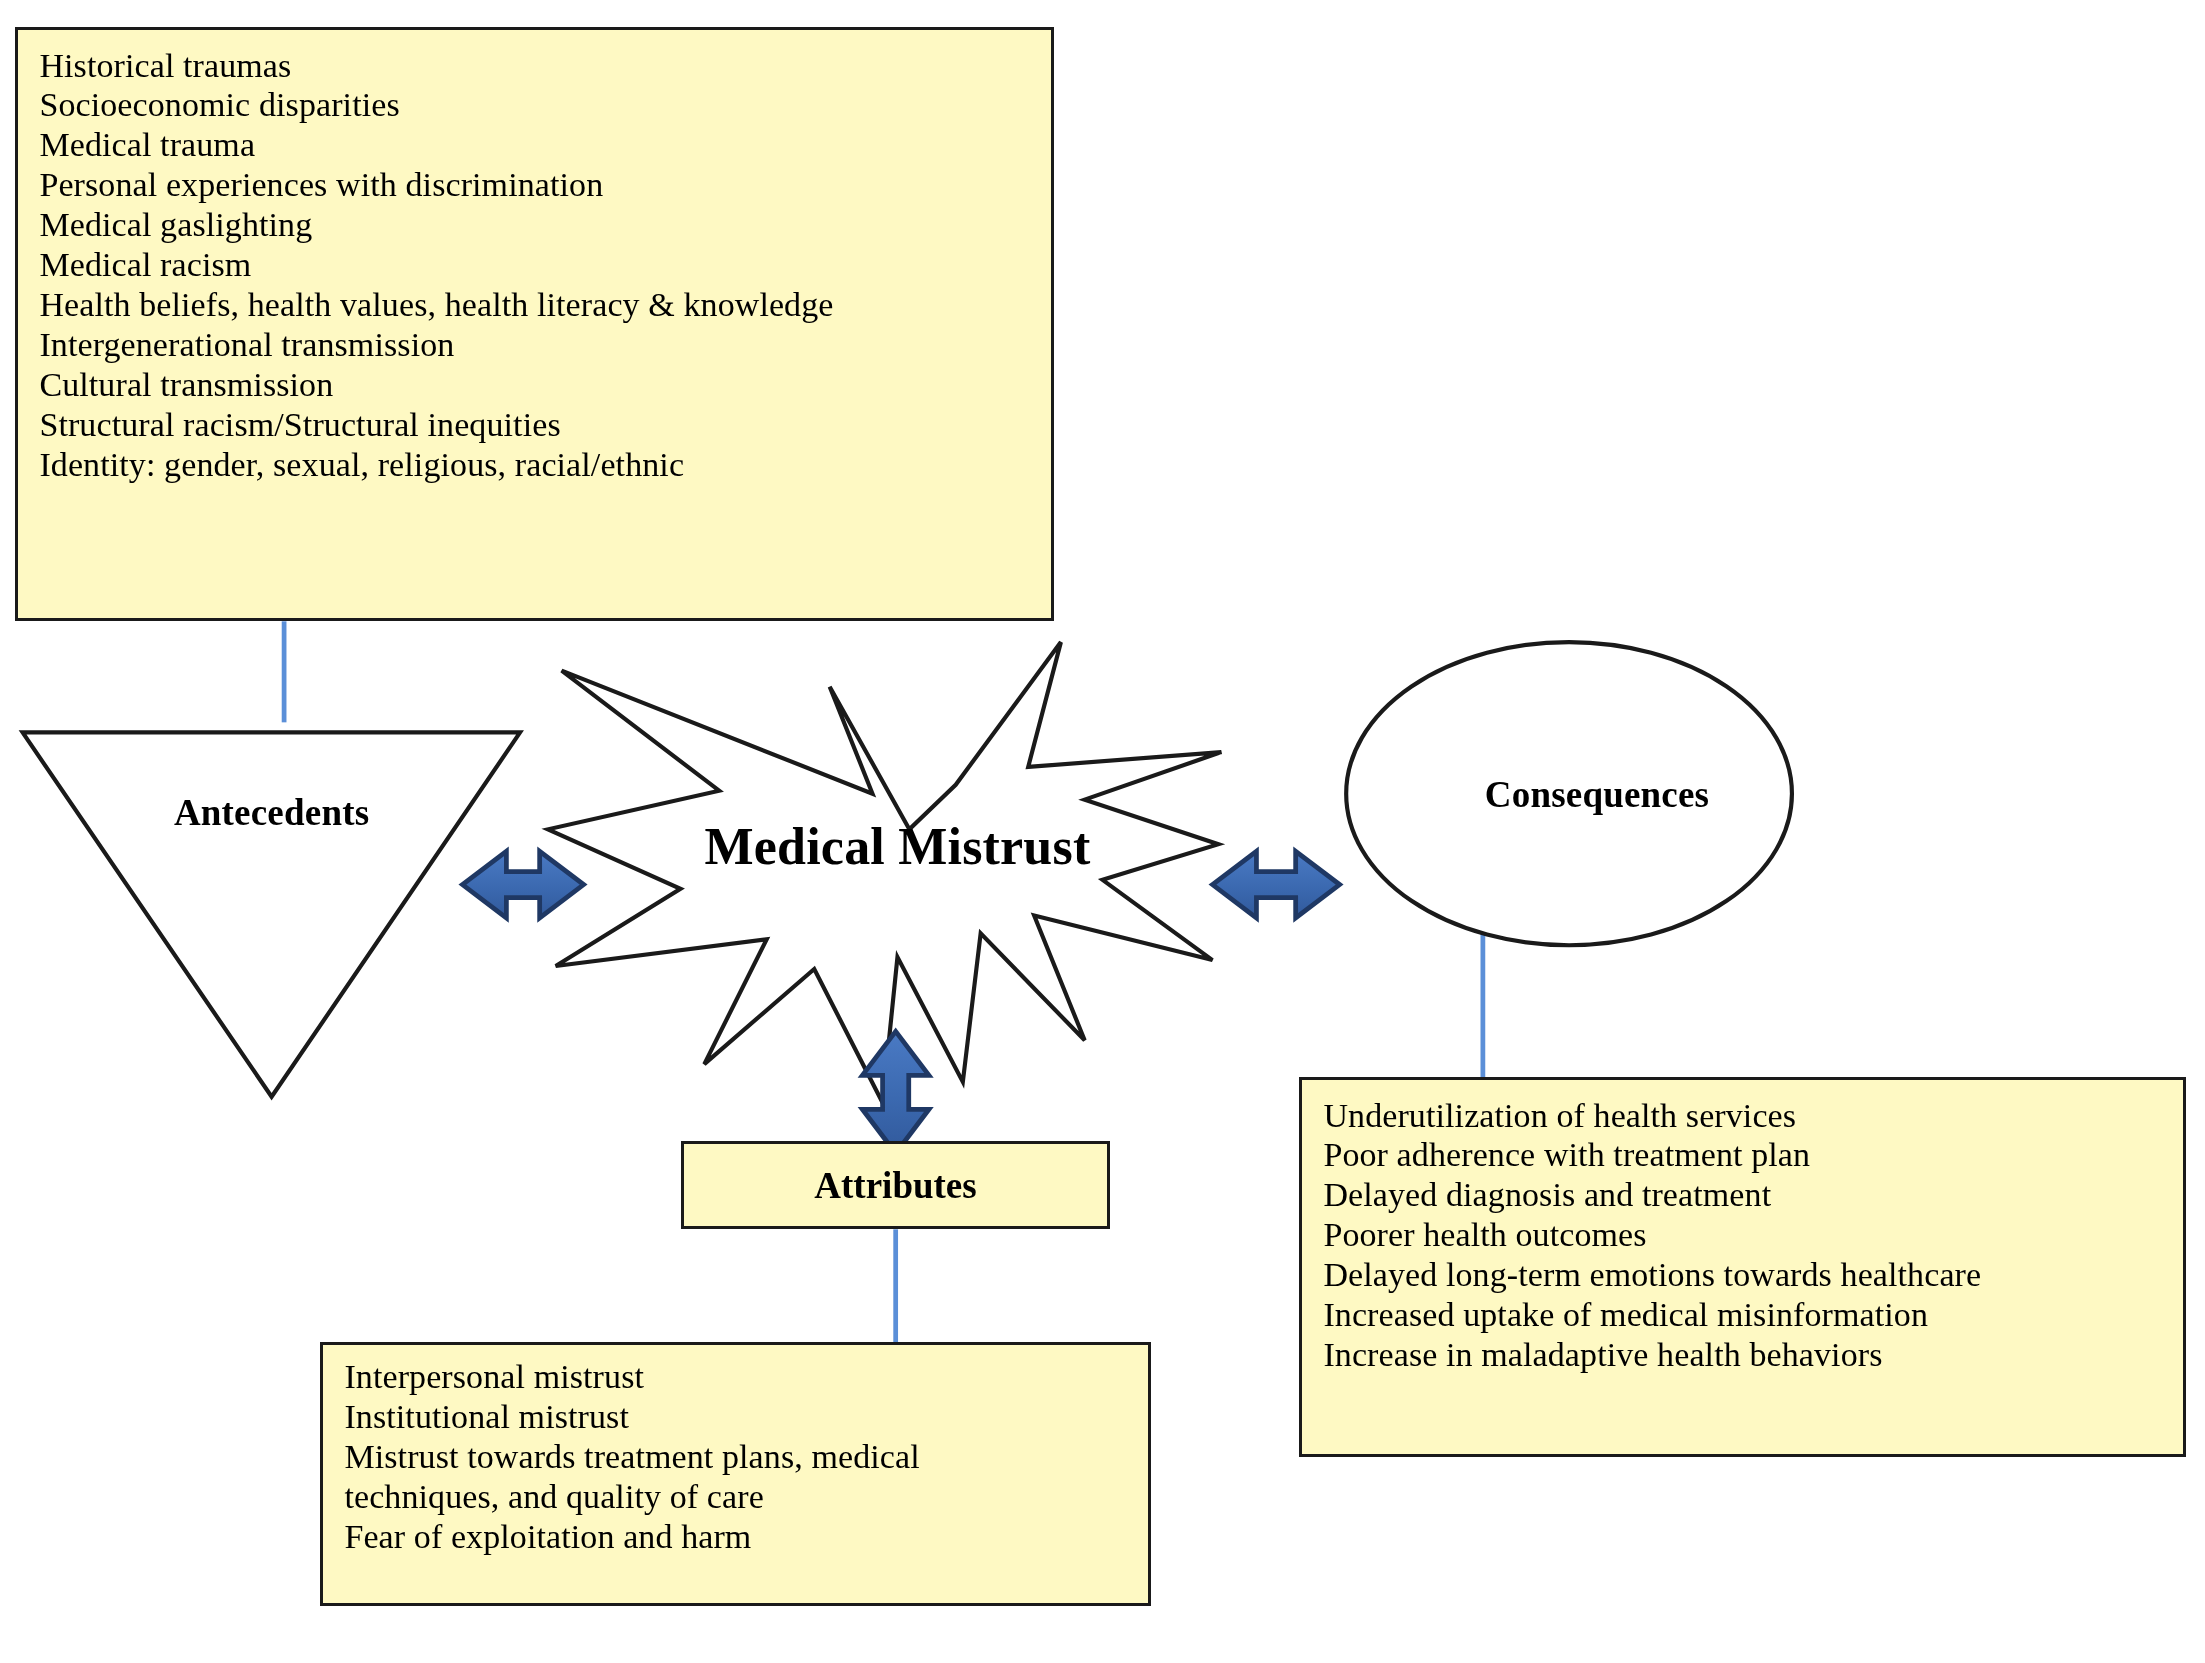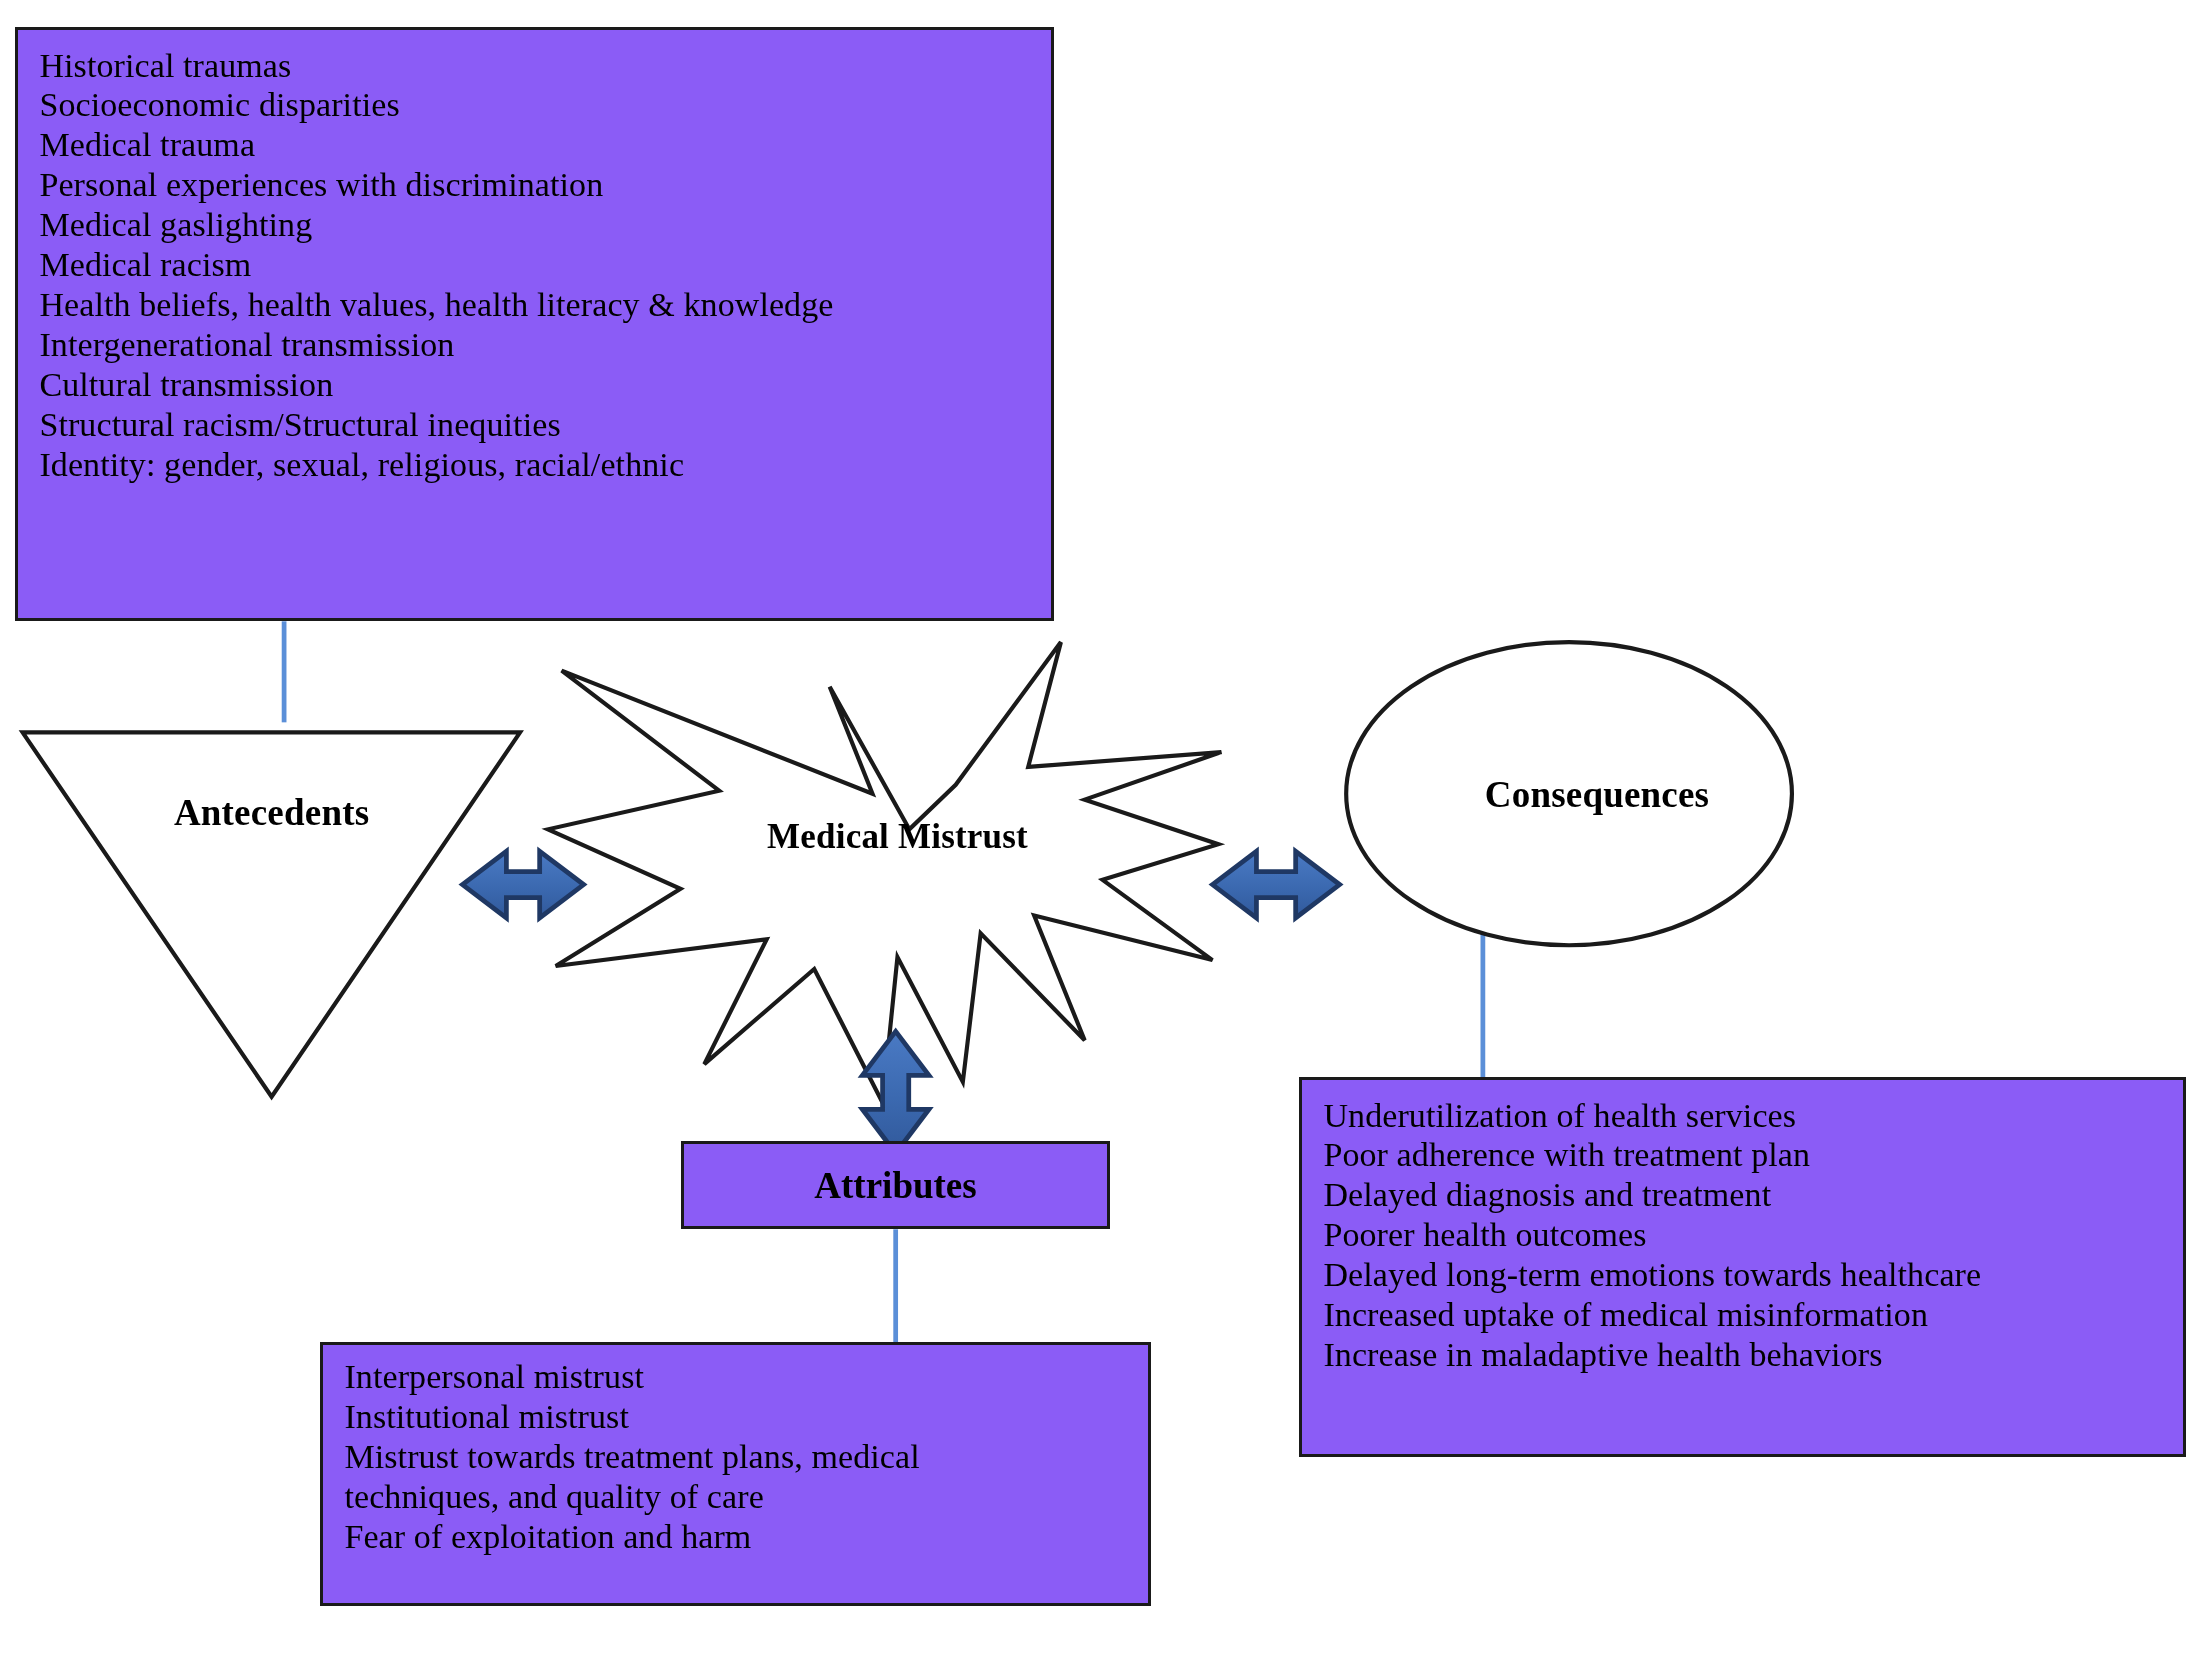--- a/index.html
+++ b/index.html
@@ -26,21 +26,21 @@
     position: absolute;
     left: 0; top: 0;
     width: 2205px;
     height: 1664px;
     pointer-events: none;
   }
 
   
   .node-box {
     position: absolute;
-    background: #8b5cf6;
+    background: #fef9c3;
     border: 3px solid #1a1a1a;
     box-sizing: border-box;
   }
   .list-box {
     padding: 15.5px 18px 15.5px 21.4px;
   }
   .list-line {
     font-size: 34px;
     line-height: 1.175;
     white-space: nowrap;
@@ -143,21 +143,21 @@
     <div class="list-line">Medical racism</div>
     <div class="list-line">Health beliefs, health values, health literacy &amp; knowledge</div>
     <div class="list-line">Intergenerational transmission</div>
     <div class="list-line">Cultural transmission</div>
     <div class="list-line">Structural racism/Structural inequities</div>
     <div class="list-line">Identity: gender, sexual, religious, racial/ethnic</div>
   </div>
 
   <div class="shape-label" style="left:22.6px; top:791px; width:498px; text-align:center;">Antecedents</div>
 
-  <div class="shape-label" style="left:642px; top:817px; width:511px; text-align:center; font-size:35px;">Medical Mistrust</div>
+  <div class="shape-label" style="left:642px; top:817px; width:511px; text-align:center; font-size:52px;">Medical Mistrust</div>
 
   <div class="shape-label" style="left:1346px; top:773px; width:502px; text-align:center;">Consequences</div>
 
   <div class="node-box center-box-label" style="left:681px; top:1141px; width:429px; height:88px;">
     <span>Attributes</span>
   </div>
 
   <div class="node-box list-box" style="left:320px; top:1342px; width:831px; height:264px; padding-top:12px;">
     <div class="list-line">Interpersonal mistrust</div>
     <div class="list-line">Institutional mistrust</div>

